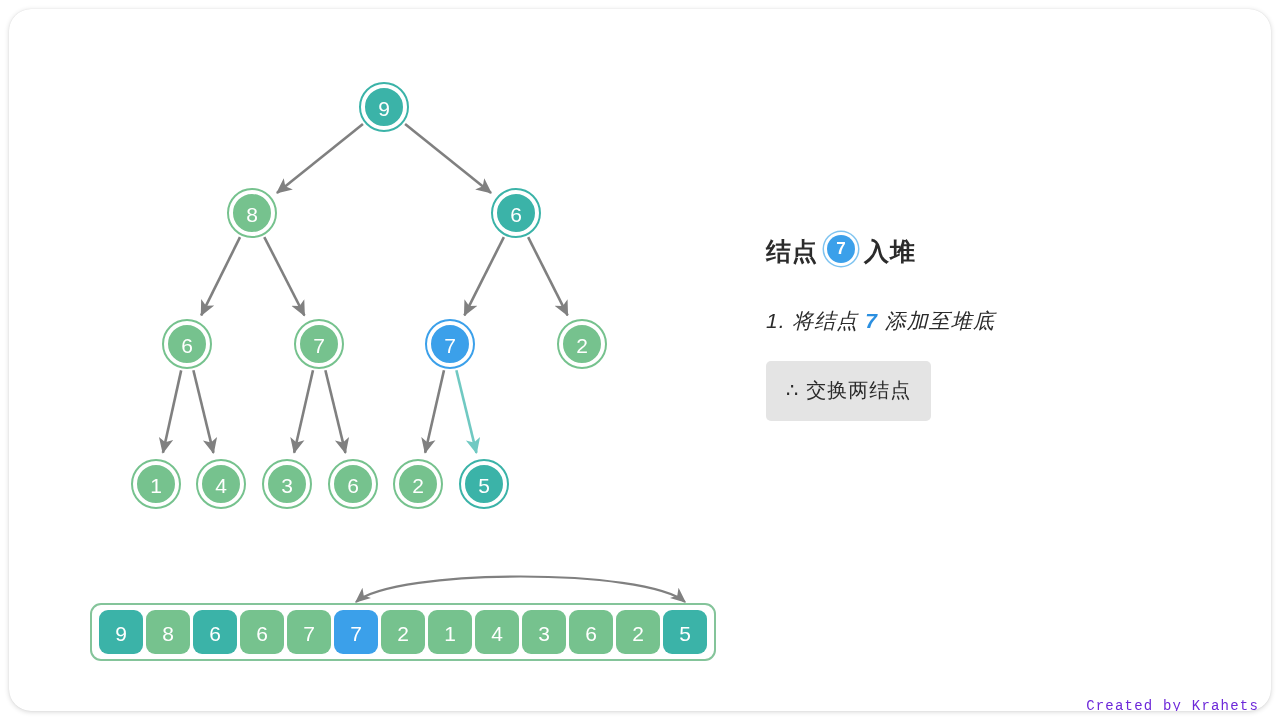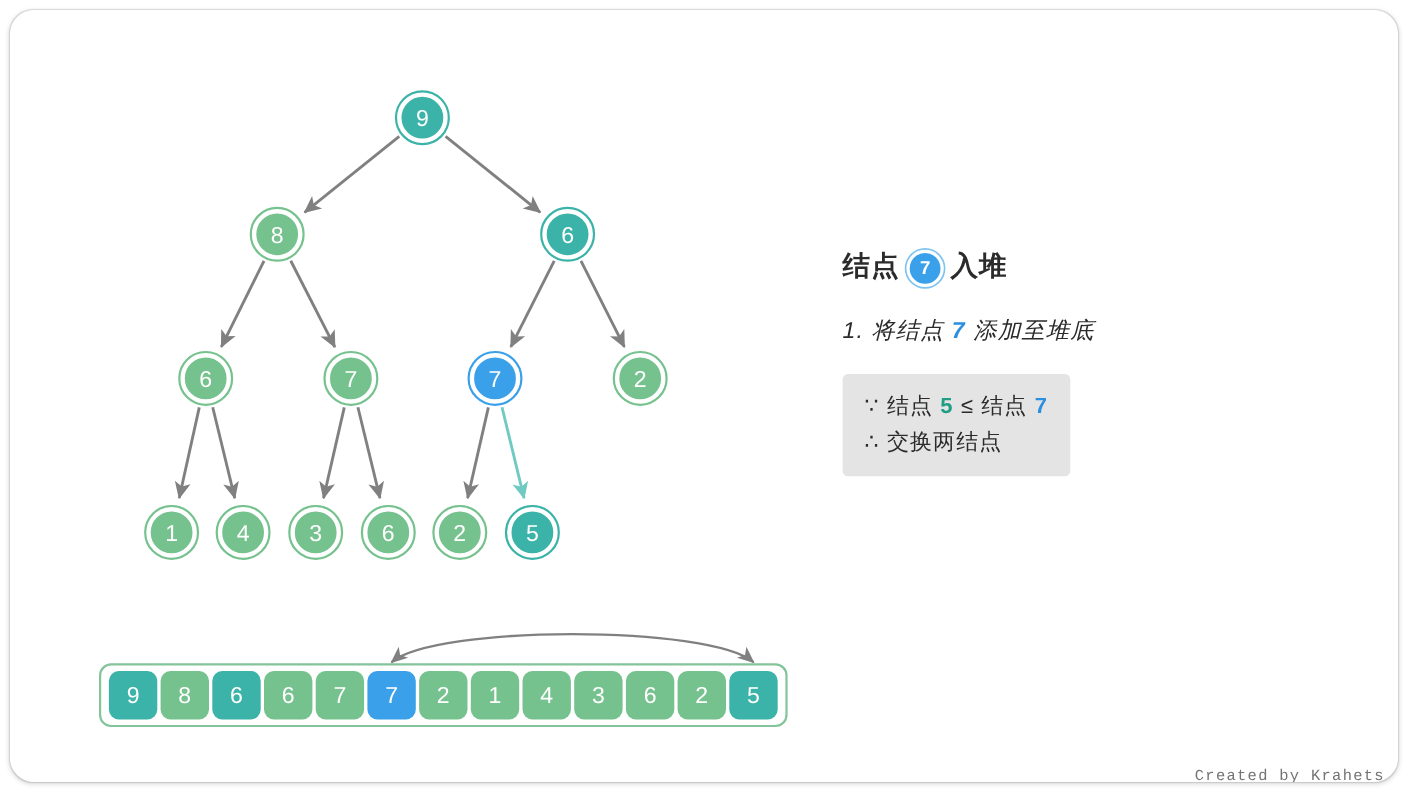--- a/index.html
+++ b/index.html
@@ -54,22 +54,23 @@
     left: 757px;
     top: 205px;
     width: 470px;
   }
   #panel-title {
     font-size: 25px;
     font-weight: bold;
     color: #2b2b2b;
     letter-spacing: 1px;
     display: flex;
-    align-items: flex-end;
+    align-items: flex-start;
     height: 44px;
+    margin-top: 21px;
   }
   .badge {
     display: inline-flex;
     align-items: center;
     justify-content: center;
     width: 28px;
     height: 28px;
     margin: 0 9px;
     border-radius: 50%;
     background: #3ba0ea;
@@ -108,21 +109,21 @@
   }
   .concl-line .n-green { color: #1f9e85; font-weight: bold; }
   .concl-line .n-blue  { color: #2b8fe0; font-weight: bold; }
 
   #credit {
     position: absolute;
     right: 30px;
     bottom: 15px;
     font-family: "Liberation Mono", "DejaVu Sans Mono", monospace;
     font-size: 14px;
-    color: #737373;
+    color: #6d28d9;
     letter-spacing: 1.2px;
   }
 </style>
 </head>
 <body>
 
 <div id="card">
   <div id="stage">
 
     <svg id="scene" viewBox="0 0 1280 720" xmlns="http://www.w3.org/2000/svg">
@@ -288,22 +289,19 @@
         <span class="badge">7</span>
         <span>入堆</span>
       </div>
 
       <div class="step">
         <span>1.  将结点 </span><span class="num-blue">7</span><span> 添加至堆底</span>
       </div>
 
 
       <div id="conclusion">
-        <div class="concl-line">
-          <span>∵  结点 </span><span class="n-green">5</span><span> ≤  结点 </span><span class="n-blue">7</span>
-        </div>
         <div class="concl-line">∴  交换两结点</div>
       </div>
     </div>
 
     <div id="credit">Created by Krahets</div>
   </div>
 </div>
 
 </body></html>

